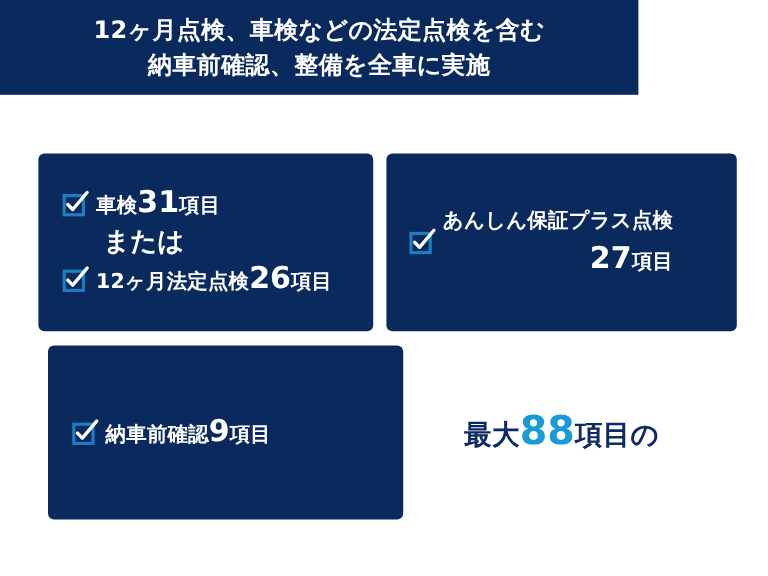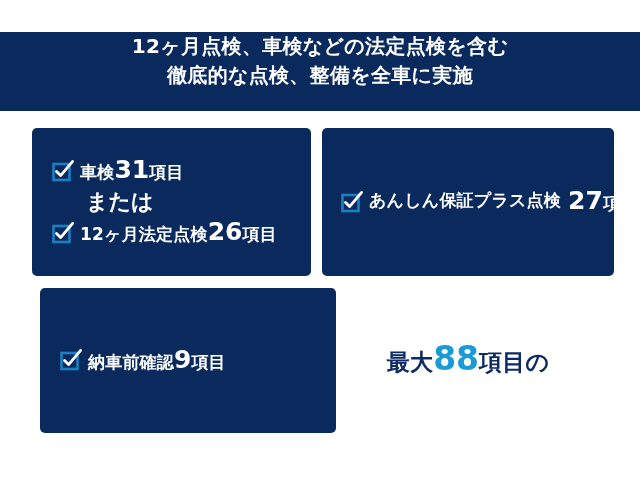--- a/index.html
+++ b/index.html
@@ -13,27 +13,27 @@
     font-family: "DejaVu Sans", "Liberation Sans", sans-serif;
     overflow: hidden;
     position: relative;
   }
 
   
   .header-band {
     position: absolute;
     left: 0;
     top: 0;
-    width: 640px;
+    width: 532px;
     height: 79px;
     background: #0a2a5e;
     display: flex;
     flex-direction: column;
     align-items: center;
-    margin-top: 32px;
+    justify-content: center;
   }
   .header-line {
     color: #ffffff;
     font-size: 20px;
     font-weight: bold;
     line-height: 29px;
     letter-spacing: 0.3px;
     white-space: nowrap;
   }
 
@@ -121,22 +121,23 @@
     position: absolute;
     left: 19px;
     top: 50%;
     transform: translateY(-50%);
     display: flex;
     align-items: center;
     gap: 9px;
   }
   .warranty-lines {
     display: flex;
-    flex-direction: row;
+    flex-direction: column;
     gap: 7px;
+    align-items: flex-end;
   }
   .warranty-line {
     color: #ffffff;
     font-weight: bold;
     font-size: 17px;
     line-height: 23px;
     white-space: nowrap;
     letter-spacing: 0.2px;
   }
   .warranty-line .big {
@@ -168,21 +169,21 @@
     color: #1b9ad8;
     font-size: 33px;
     letter-spacing: 0;
   }
 </style>
 </head>
 <body>
 
 <div class="header-band">
   <div class="header-line">12ヶ月点検、車検などの法定点検を含む</div>
-  <div class="header-line">徹底的な点検、整備を全車に実施</div>
+  <div class="header-line">納車前確認、整備を全車に実施</div>
 </div>
 
 <div class="card" id="card-inspection">
   <div class="rows">
 
     <div class="check-row">
       <span class="checkbox-icon">
         <svg viewBox="0 0 26 26">
           <rect x="3.5" y="7" width="16" height="16" fill="none" stroke="#1d7fc0" stroke-width="2.6"></rect>
           <path d="M6.5 14.4 L10.6 18.6 L22.6 4.4" fill="none" stroke="#ffffff" stroke-width="2.8" stroke-linecap="round" stroke-linejoin="round"></path>

